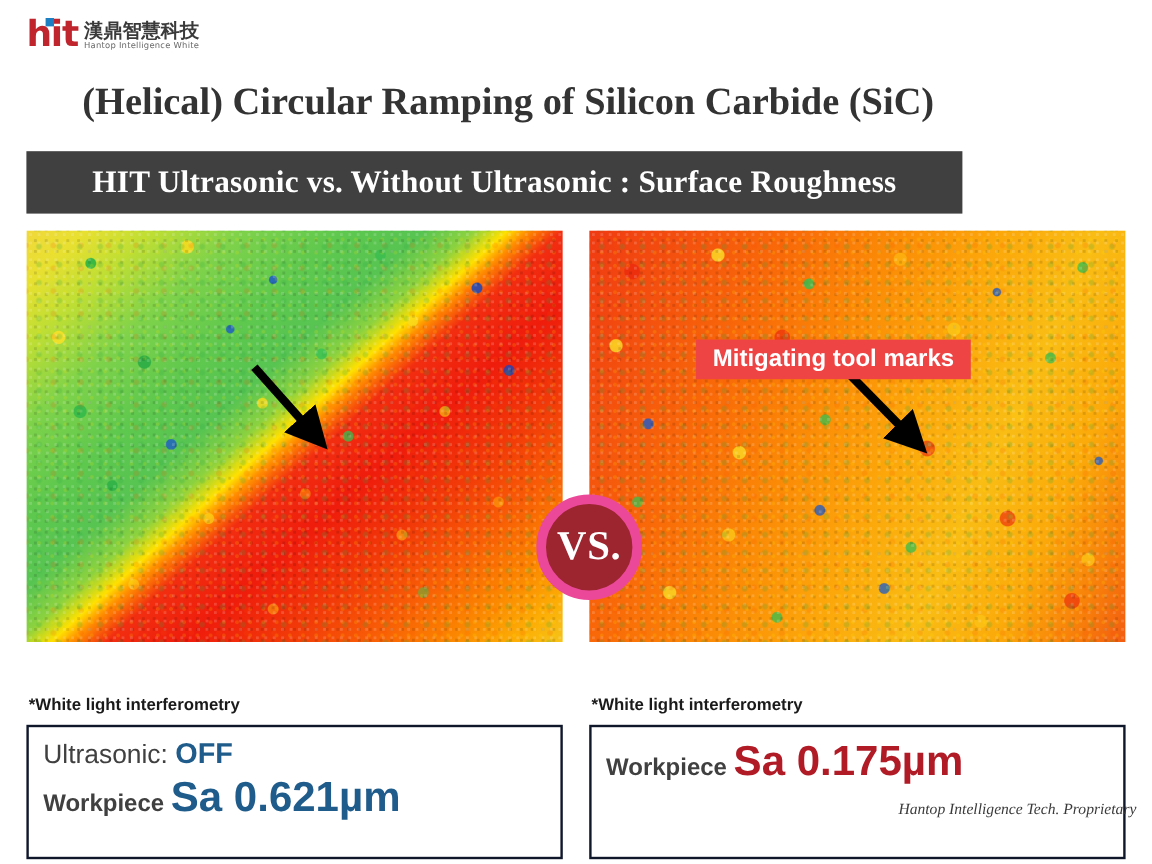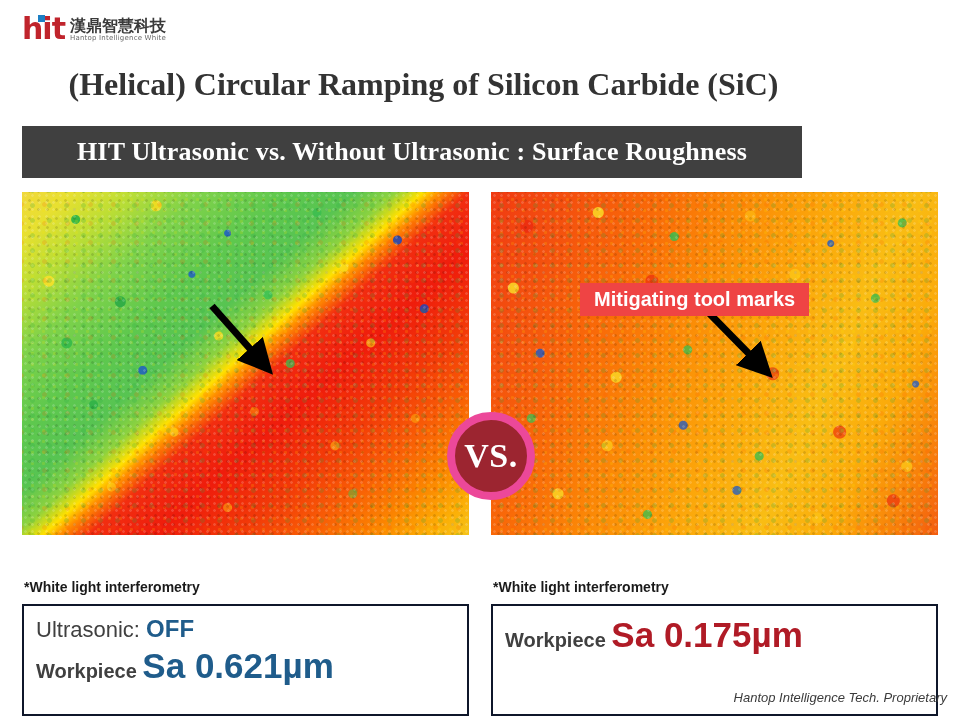--- a/index.html
+++ b/index.html
@@ -340,24 +340,24 @@
     font-weight: bold;
     font-size: 35px;
   }
   .blue { color: #1F5C8B; }
   .red  { color: #B01B26; }
 
   
   #footer-note {
     position: absolute;
     left: 0;
-    top: 690px;
+    top: 666px;
     width: 947px;
     text-align: right;
-    font-family: Liberation Sans, sans-serif;
+    font-family: Liberation Serif, serif;
     font-style: italic;
     font-size: 13px;
     color: #3a3a3a;
   }
 </style>
 </head>
 <body>
 
 <div id="logo">
   <span class="hit-mark">

